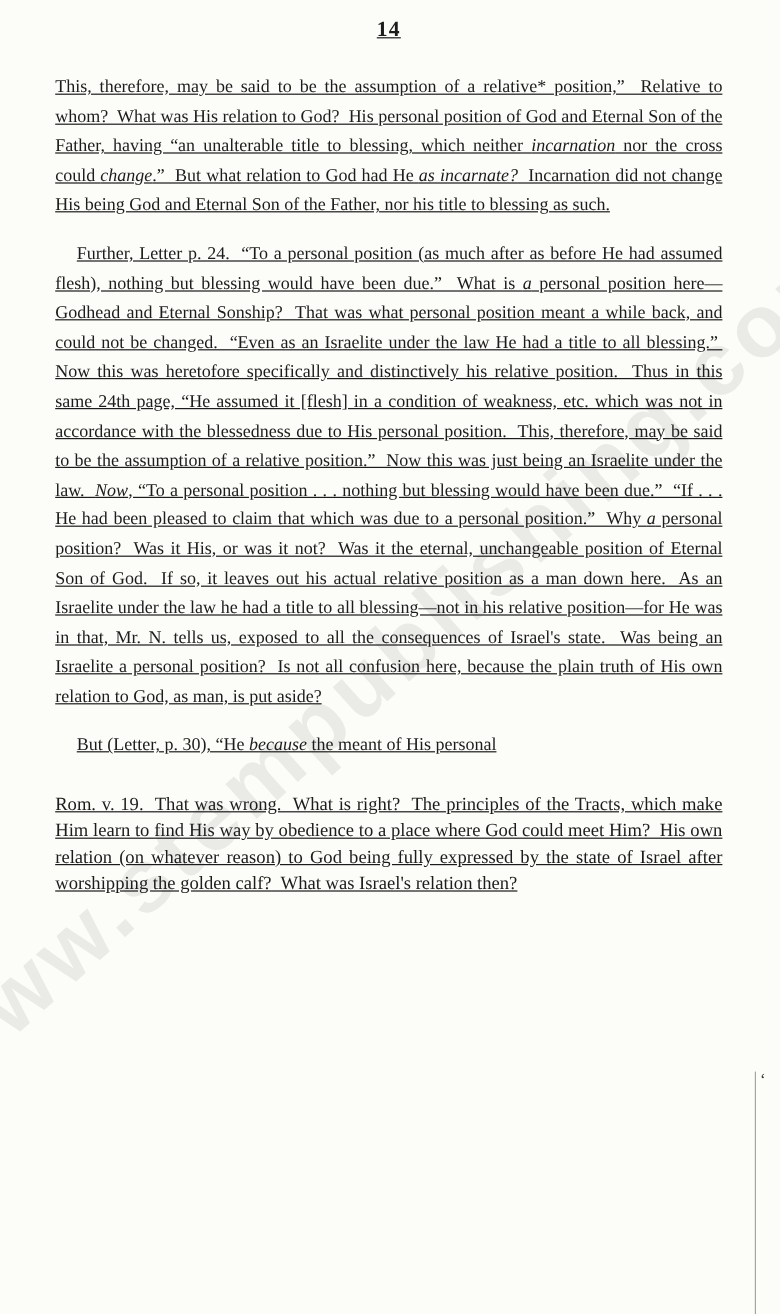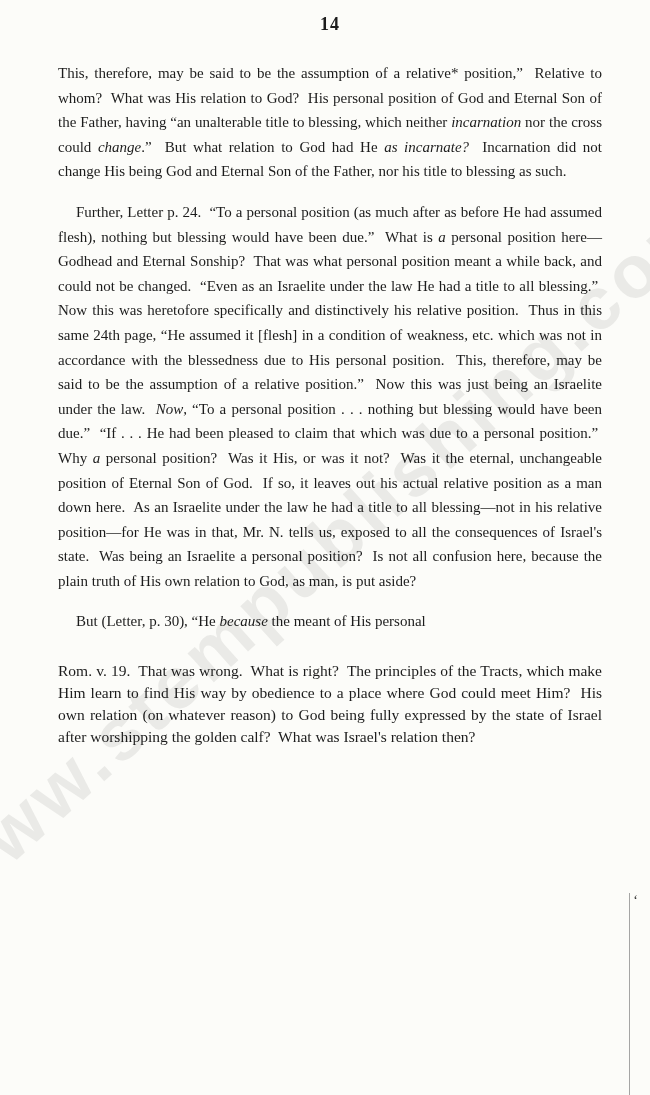--- a/index.html
+++ b/index.html
@@ -11,22 +11,23 @@
     height: 1095px;
     margin: 0 auto;
     background: #fcfcf9;
     color: #1c1c1c;
     overflow: hidden;
     box-sizing: border-box;
   }
 
   .content {
     position: relative;
-    padding: 8px 32px 0 42px;
+    padding: 8px 32px 0 30px;
     z-index: 2;
+    text-decoration: underline;
   }
 
   .page-number {
     text-align: center;
     font-weight: bold;
     font-size: 18px;
     letter-spacing: 1px;
     margin: 6px 0 26px 0;
   }
 

